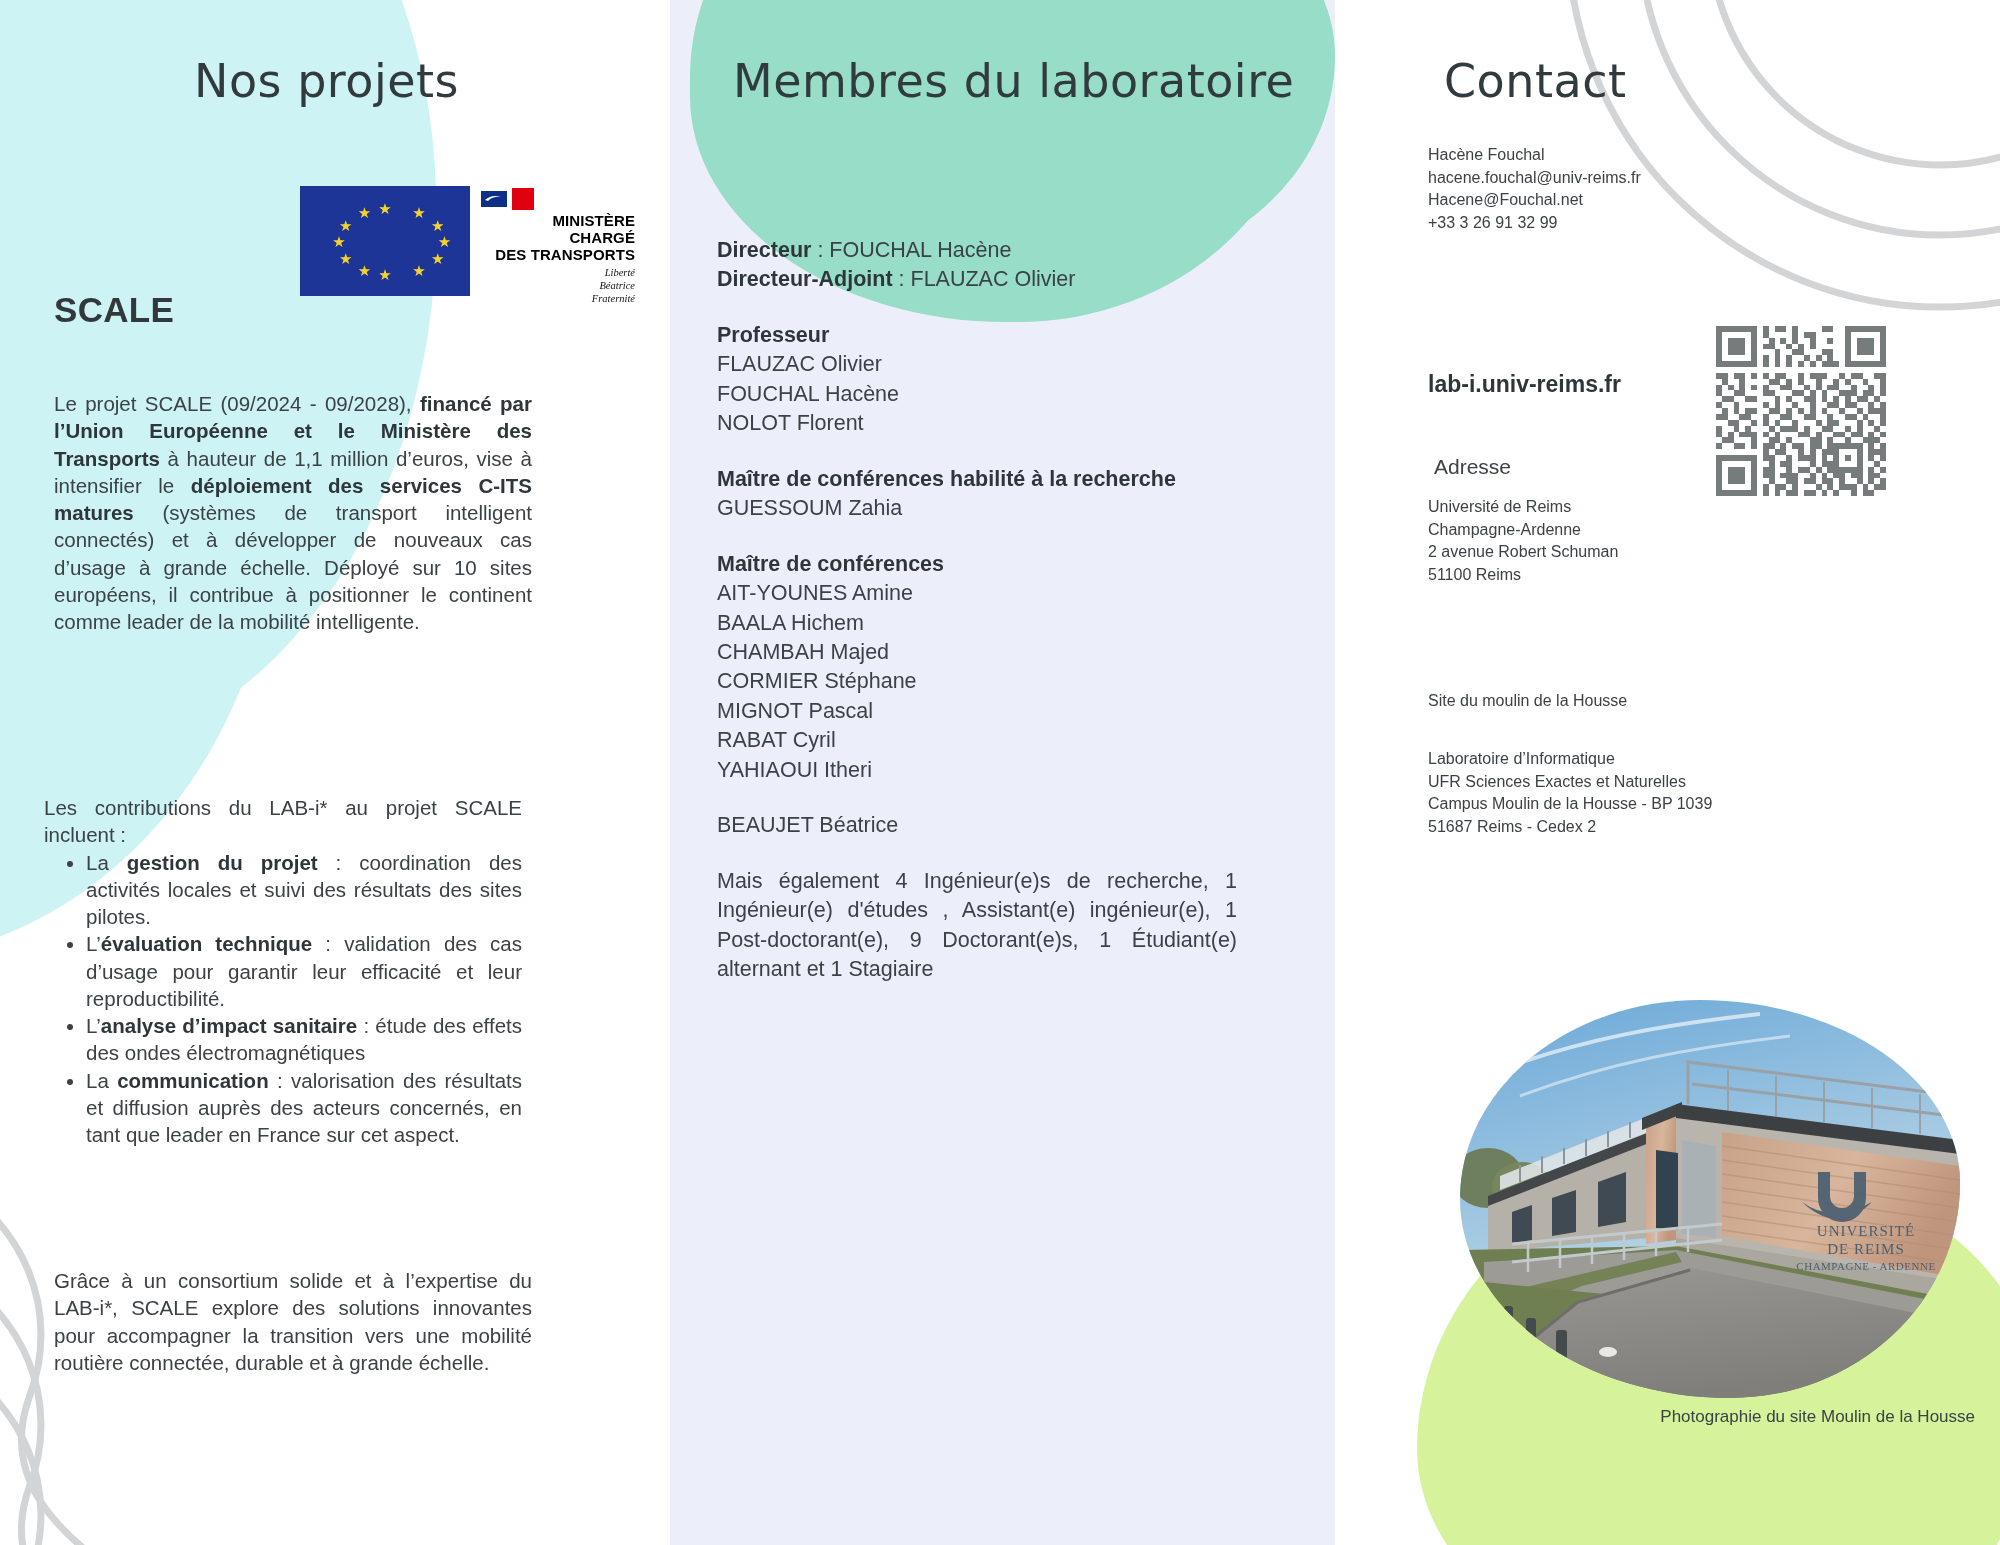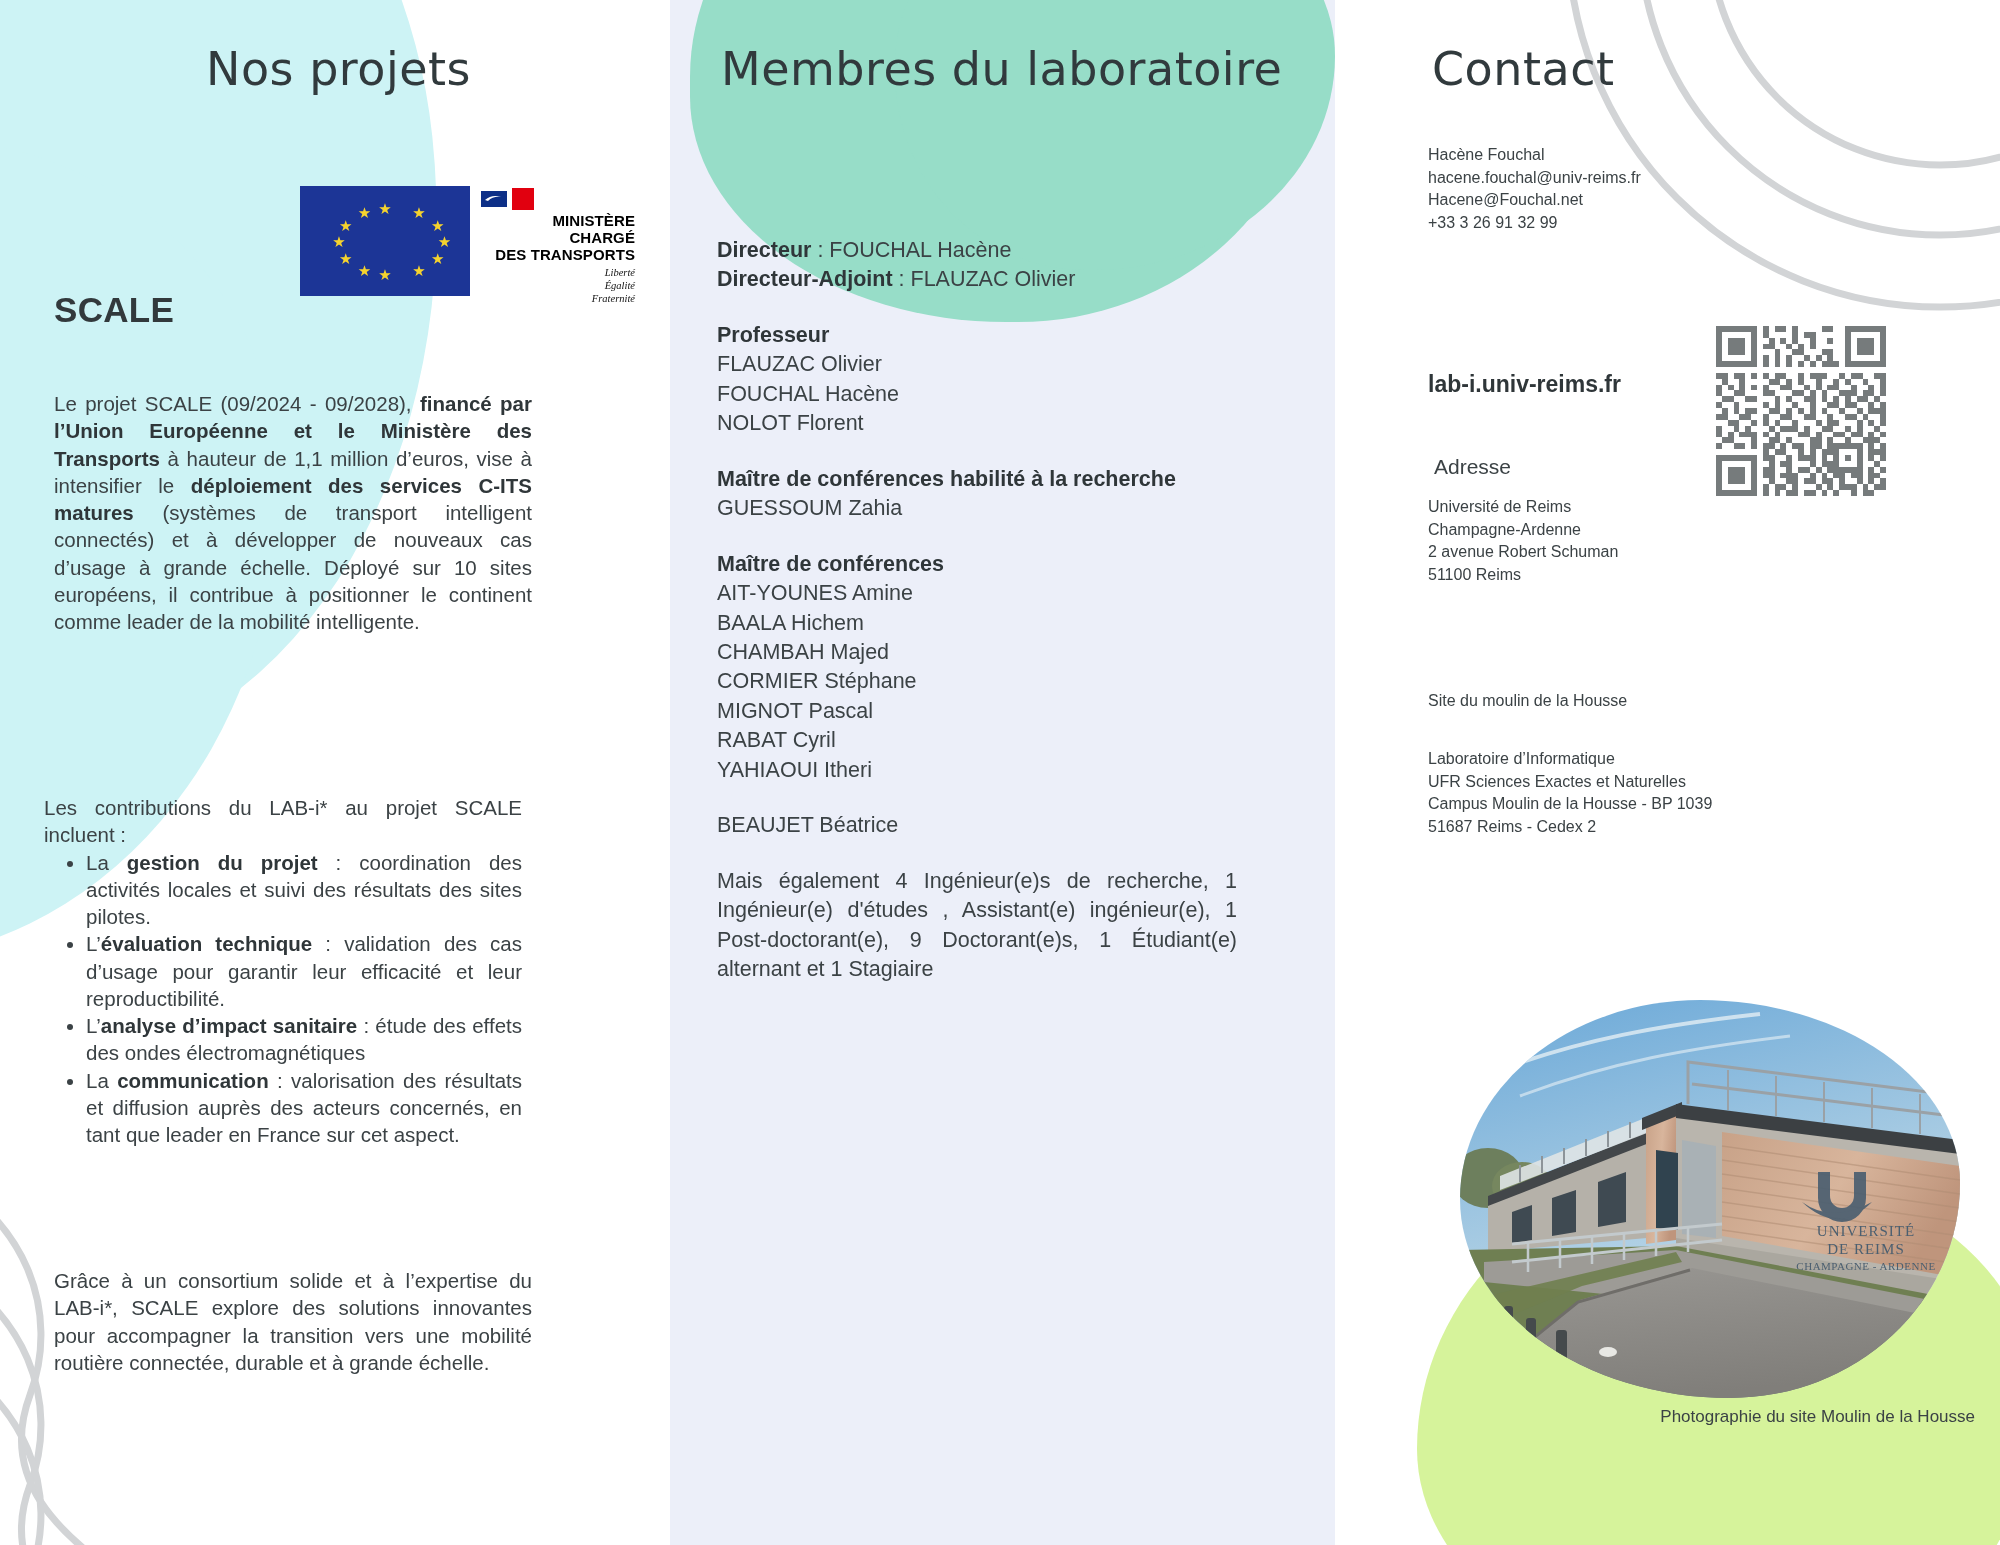--- a/index.html
+++ b/index.html
@@ -60,21 +60,21 @@
   .arcs{ position:absolute; right:-40px; top:-250px; width:660px; height:700px; }
   .waves{ position:absolute; left:-60px; bottom:-40px; width:460px; height:520px; }
 
   
   .col { position:absolute; top:0; height:1545px; }
   .col-left  { left:0;     width:670px; }
   .col-mid   { left:670px; width:665px; }
   .col-right { left:1335px;width:665px; }
 
   h2.col-title{
-    margin:4px; font-weight:400; font-size:46px; letter-spacing:.5px;
+    margin:16px; font-weight:400; font-size:46px; letter-spacing:.5px;
     color:#313a3d; font-family:"DejaVu Sans", sans-serif;
   }
   .title-left  { position:absolute; right:195px; top:38px; }
   .title-mid   { position:absolute; left:47px;  top:38px; }
   .title-right { position:absolute; left:93px;  top:38px; }
 
   
   .eu-logo{
     position:absolute; left:300px; top:186px;
     width:335px; height:110px;
@@ -204,21 +204,21 @@
           <rect x="33" y="0" width="22" height="22" fill="#e1000f"></rect>
           <path d="M33 0 h10 v22 h-10 z" fill="#e1000f"></path>
         </svg>
         <div class="min-lines">
           <div>MINISTÈRE</div>
           <div>CHARGÉ</div>
           <div>DES TRANSPORTS</div>
         </div>
         <div class="min-devise">
           <div>Liberté</div>
-          <div>Égalité</div>
+          <div>Béatrice</div>
           <div>Fraternité</div>
         </div>
       </div>
     </div>
 
     <div class="scale-title">SCALE</div>
 
     <div class="body-txt p-scale">Le projet SCALE (09/2024 - 09/2028), <b>financé par l’Union Européenne et le Ministère des Transports</b> à hauteur de 1,1 million d’euros,  vise à intensifier le <b>déploiement des services C-ITS matures</b> (systèmes de transport intelligent connectés) et à développer de nouveaux cas d’usage à grande échelle. Déployé sur 10 sites européens, il contribue à positionner le continent comme leader de la mobilité intelligente.</div>
 
     <div class="p-contrib">

